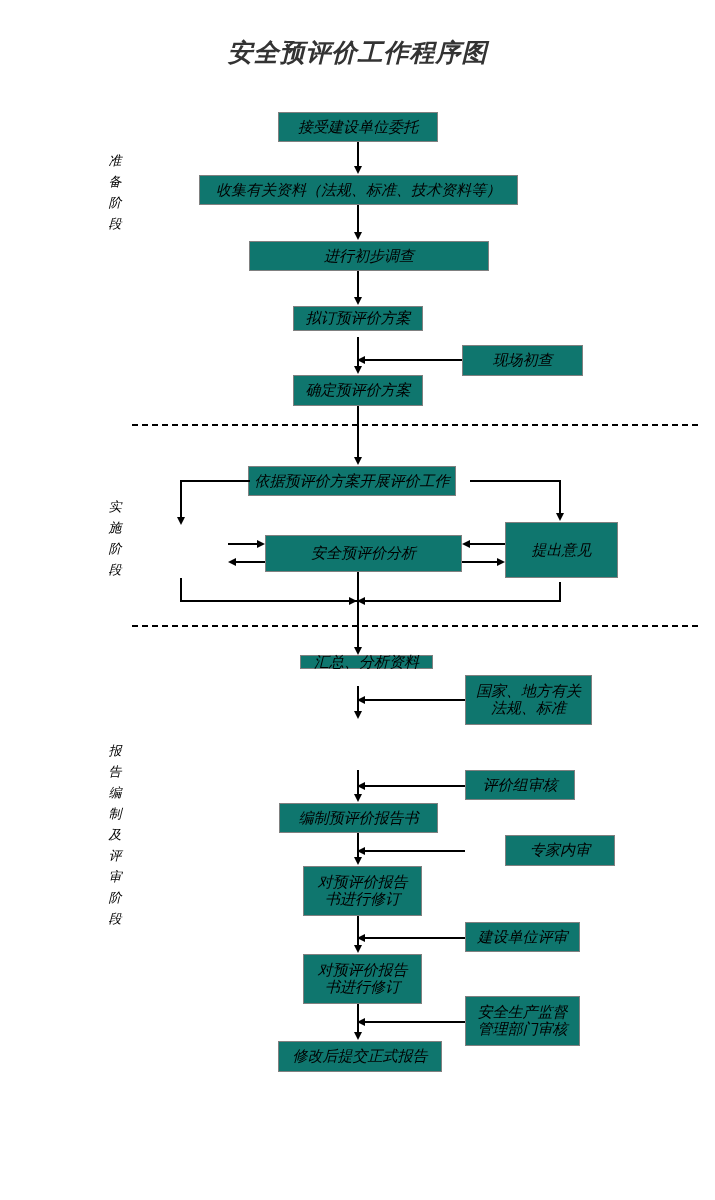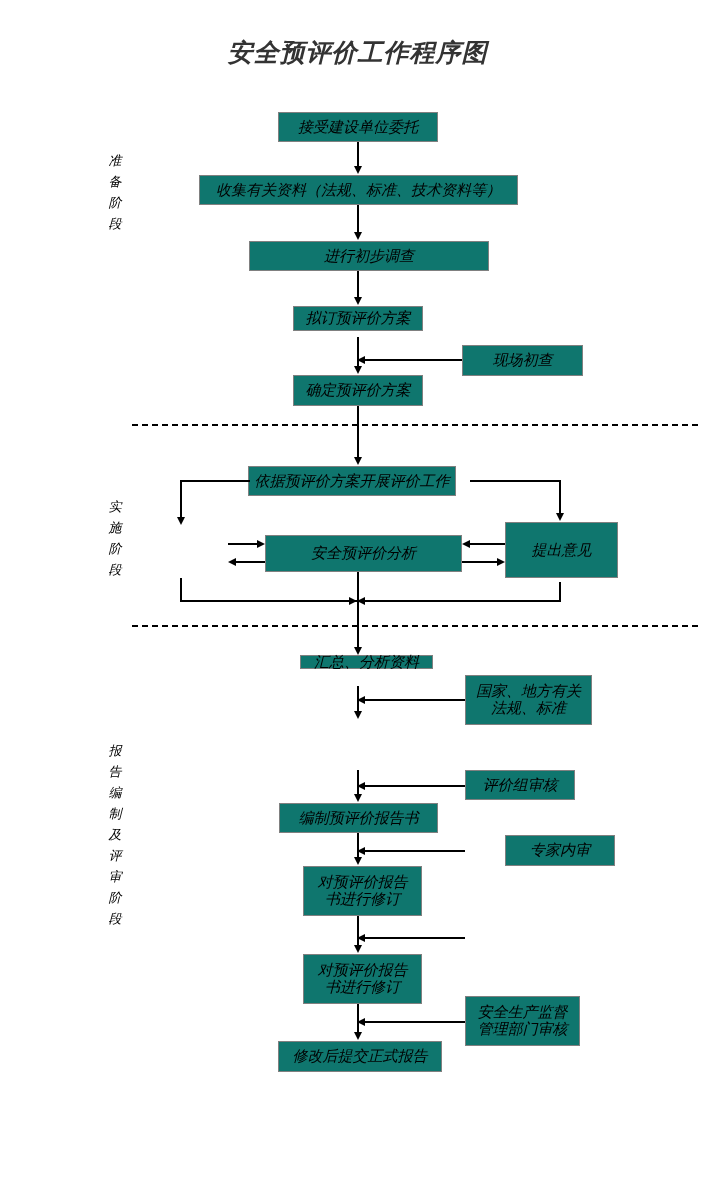--- a/index.html
+++ b/index.html
@@ -190,20 +190,21 @@
 
   <div class="node" style="left:465px; top:770px; width:110px; height:30px;">评价组审核</div>
 
   <div class="node" style="left:279px; top:803px; width:159px; height:30px;">编制预评价报告书</div>
 
   <div class="node" style="left:465px; top:835px; width:110px; height:31px;margin-left:40px;">专家内审</div>
 
   <div class="node" style="left:303px; top:866px; width:119px; height:50px;">对预评价报告
 书进行修订</div>
 
+  <div class="node" style="left:465px; top:922px; width:115px; height:30px;">建设单位评审</div>
 
   <div class="node" style="left:303px; top:954px; width:119px; height:50px;">对预评价报告
 书进行修订</div>
 
   <div class="node" style="left:465px; top:996px; width:115px; height:50px;">安全生产监督
 管理部门审核</div>
 
   <div class="node" style="left:278px; top:1041px; width:164px; height:31px;">修改后提交正式报告</div>
 
   <div class="ln vline" style="left:357px; top:686px; height:26px;"></div>

